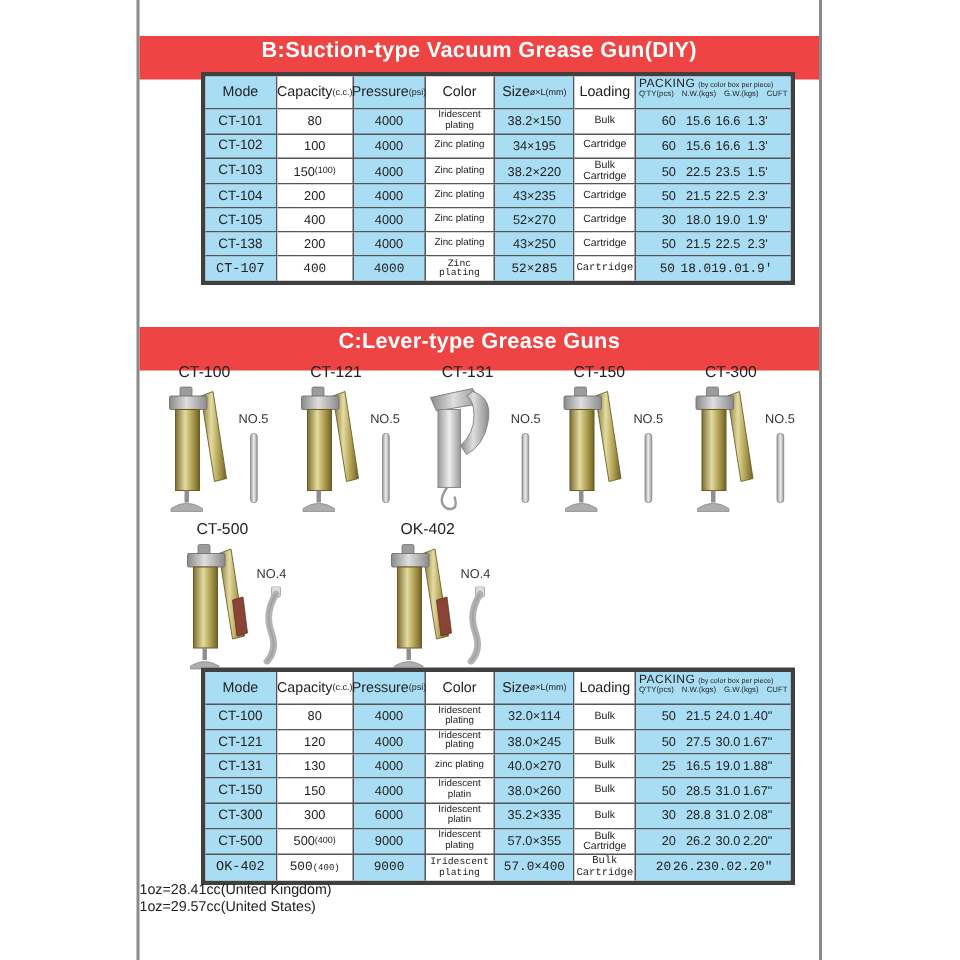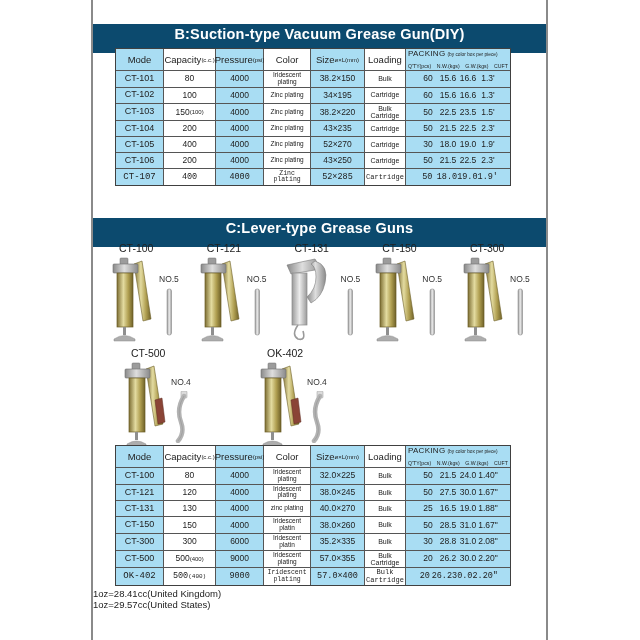--- a/index.html
+++ b/index.html
@@ -11,31 +11,31 @@
     overflow:hidden;
     color:#222;
   }
   .frame-line { position:absolute; top:0; bottom:0; width:2px; background:#8a8a8a; }
   .frame-left { left:91px; }
   .frame-right { left:546px; }
   .content { position:absolute; left:93px; top:0; width:453px; height:640px; }
 
   .section-bar {
     position:absolute; left:0; width:453px; height:29px;
-    background:#0c4a6e; color:#fff;
+    background:#ef4444; color:#fff;
     font-weight:bold; font-size:14.5px; line-height:21px;
     text-align:center; letter-spacing:0.2px;
   }
   .bar-b { top:24px; }
   .bar-c { top:218px; }
 
   
   .ptable {
-    position:absolute; left:22px; width:396px;
-    border:1px solid #404040;
+    position:absolute; left:41px; width:396px;
+    border:3px solid #404040;
     font-size:8.5px; color:#222; background:#fff;
   }
   .table-b { top:48px; }
   .table-c { top:445px; }
   .trow { display:grid; grid-template-columns:12.2% 13.2% 12.2% 11.9% 13.7% 10.4% 26.4%; }
   .tcell {
     border-right:1px solid #555; border-bottom:1px solid #555;
     display:flex; align-items:center; justify-content:center;
     flex-direction:row; text-align:center;
     min-height:16px; line-height:1.05; padding:1px;
@@ -44,21 +44,21 @@
   .ptable .trow:last-child .tcell { border-bottom:none;font-family:Liberation Mono, monospace; }
   .c-blue { background:#a9ddf3; }
   .c-white { background:#ffffff; }
   .stacked { flex-direction:row; }
   .th { font-size:9.5px; min-height:22px; }
   .hsub { font-size:6px; line-height:1; }
   .subnote { font-size:6px; line-height:1; display:block; }
   .cell-mode { font-size:9px; }
   .cell-color { font-size:6.5px; }
   .cell-loading { font-size:7px; }
-  .th-packing { flex-direction:column; justify-content:space-between; padding:1px 2px; }
+  .th-packing { flex-direction:column; justify-content:flex-start; padding:1px 2px; }
   .pk-line1 { display:flex; align-items:baseline; justify-content:flex-start; width:100%; }
   .pk-main { font-size:8px; letter-spacing:0.3px; }
   .pk-note { font-size:4.8px; margin-left:2px; }
   .pk-line2 { display:flex; justify-content:space-between; width:100%; font-size:5.2px; margin-top:1px; }
   .packing-cell { justify-content:space-around; padding:1px 12px; }
   .packing-cell span { flex:1; }
 
   .patent-note {
     position:absolute; top:183px; left:0; width:453px;
     text-align:center; color:#d9363c; font-size:17px;margin-top:35px;
@@ -276,21 +276,21 @@
         </div>
         <div class="tcell c-blue packing-cell">
           <span>30</span>
           <span>18.0</span>
           <span>19.0</span>
           <span>1.9'</span>
         </div>
       </div>
       <div class="trow">
         <div class="tcell cell-mode c-blue">
-          <span>CT-106</span>
+          <span>CT-138</span>
         </div>
         <div class="tcell cell-capacity c-white">
           <span>200</span>
         </div>
         <div class="tcell cell-pressure c-blue">
           <span>4000</span>
         </div>
         <div class="tcell cell-color c-white">
           <span>Zinc plating</span>
         </div>
@@ -526,21 +526,21 @@
         <div class="tcell cell-capacity c-white">
           <span>80</span>
         </div>
         <div class="tcell cell-pressure c-blue">
           <span>4000</span>
         </div>
         <div class="tcell cell-color c-white">
           <span>Iridescent plating</span>
         </div>
         <div class="tcell cell-size c-blue">
-          <span>32.0×225</span>
+          <span>32.0×114</span>
         </div>
         <div class="tcell cell-loading c-white">
           <span>Bulk</span>
         </div>
         <div class="tcell c-blue packing-cell">
           <span>50</span>
           <span>21.5</span>
           <span>24.0</span>
           <span>1.40"</span>
         </div>

